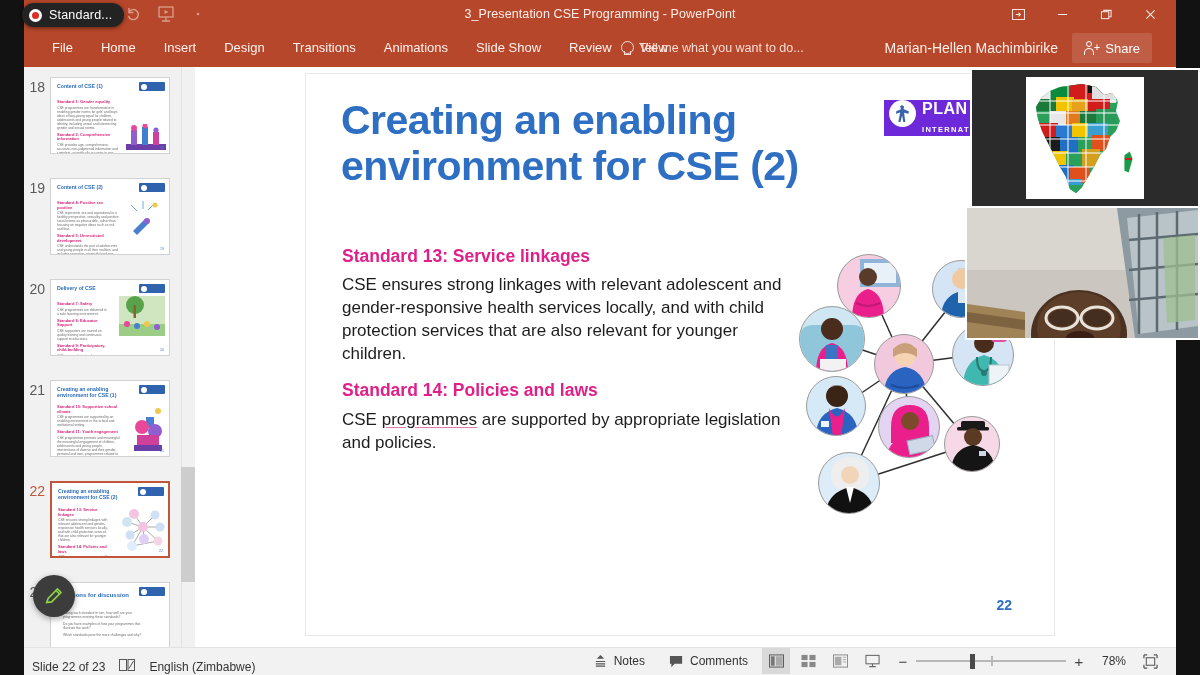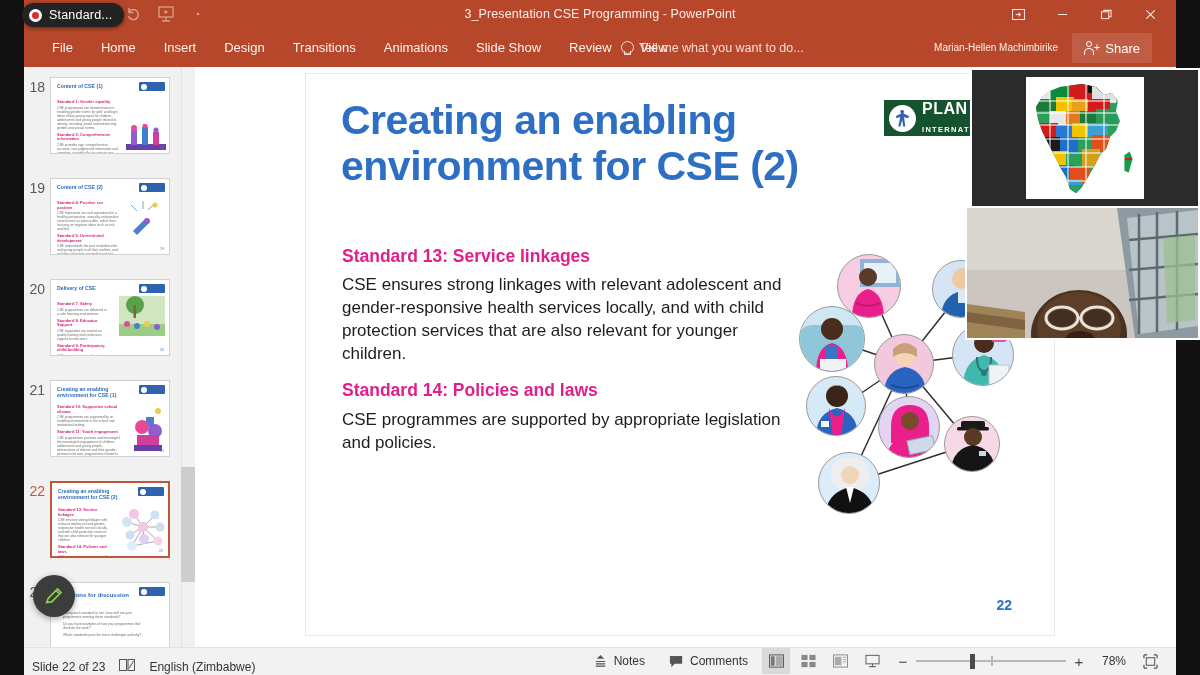--- a/index.html
+++ b/index.html
@@ -45,21 +45,21 @@
         white-space:nowrap; }
   .tellme{ position:absolute; left:597px; top:0; height:38px; display:flex; align-items:center;
            gap:7px; color:#f7ddd5; font-size:12.5px; }
   .bulb{ width:11px; height:14px; position:relative; }
   .bulb:before{ content:""; position:absolute; left:0; top:0; width:11px; height:11px;
     border:1.4px solid #f7ddd5; border-radius:50%; }
   .bulb:after{ content:""; position:absolute; left:3.2px; bottom:0; width:4.5px; height:3px;
     border-left:1.4px solid #f7ddd5; border-right:1.4px solid #f7ddd5;
     border-bottom:1.4px solid #f7ddd5; }
   .user-name{ position:absolute; right:118px; top:0; height:38px; line-height:38px;
-     font-size:10px; color:#fdeeea; }
+     font-size:14px; color:#fdeeea; }
   .share-btn{ position:absolute; right:24px; top:4px; height:30px; padding:0 12px;
      background:rgba(255,255,255,.13); display:flex; align-items:center; gap:6px;
      color:#fff; font-size:13px; border-radius:2px; }
   .share-ico{ width:15px; height:15px; position:relative; }
   .share-ico .head{ position:absolute; left:2px; top:0px; width:6px;height:6px;border-radius:50%;
      border:1.5px solid #fff;}
   .share-ico .body{ position:absolute; left:0px; top:7px; width:10px;height:7px;
      border:1.5px solid #fff; border-bottom:none; border-radius:6px 6px 0 0;}
   .share-ico .plus{ position:absolute; right:-1px; top:2px; color:#fff; font-size:11px; line-height:9px;}
 
@@ -99,33 +99,33 @@
   .pen-fab svg{ width:22px;height:22px; }
 
   
   .stage{ position:absolute; left:171px; top:0; width:981px; height:580px; background:#fff; }
   .slide{ position:absolute; left:110px; top:6px; width:750px; height:563px; background:#fff;
      border:1px solid #e8e8e8; overflow:hidden; }
 
   .s-title{ position:absolute; left:35px; top:24px; width:500px; font-size:41px; font-weight:bold;
      color:#2e6fc4; line-height:1.12; letter-spacing:-.5px; }
   .s-logo{ position:absolute; left:578px; top:26px; width:120px; height:36px;
-     background:#14532d; display:flex; align-items:center; padding-left:5px; }
+     background:#6d28d9; display:flex; padding-left:5px; }
   .s-logo .circ{ width:27px;height:27px;border-radius:50%;background:#fff; position:relative;}
   .s-logo .circ:after{ content:""; position:absolute; left:7px; top:5px; width:13px;height:17px;
      background:#3a63ae;
      clip-path:polygon(45% 0,62% 9%,58% 24%,100% 38%,95% 52%,62% 45%,72% 100%,56% 100%,47% 62%,
      34% 100%,18% 100%,32% 44%,0 52%,2% 37%,38% 25%,32% 9%); }
   .s-logo .ltxt{ margin-left:6px; color:#fff; }
   .s-logo .l1{ font-size:16px; font-weight:bold; line-height:15px; letter-spacing:.5px;}
   .s-logo .l2{ font-size:7.5px; font-weight:bold; letter-spacing:1.3px; margin-top:2px;}
 
   .std-head{ position:absolute; font-size:17.5px; font-weight:bold; color:#e0208a; }
   .std-body{ position:absolute; font-size:17px; color:#1d1d1d; line-height:1.35; width:450px; }
-  .std-body .underl{ text-decoration-color:#e07ab0;
+  .std-body .underl{ text-decoration:underline; text-decoration-color:#e07ab0;
      text-decoration-style:solid; text-underline-offset:2px;}
   .s-pagenum{ position:absolute; right:42px; bottom:22px; font-size:14px; font-weight:bold;
      color:#2e6fc4; }
 
   
   .netwrap{ position:absolute; left:490px; top:170px; width:245px; height:290px; }
   .netwrap svg{ position:absolute; left:0; top:0; }
   .node{ position:absolute; border-radius:50%; border:1.4px solid #9a9a9a; overflow:hidden; }
 
   

